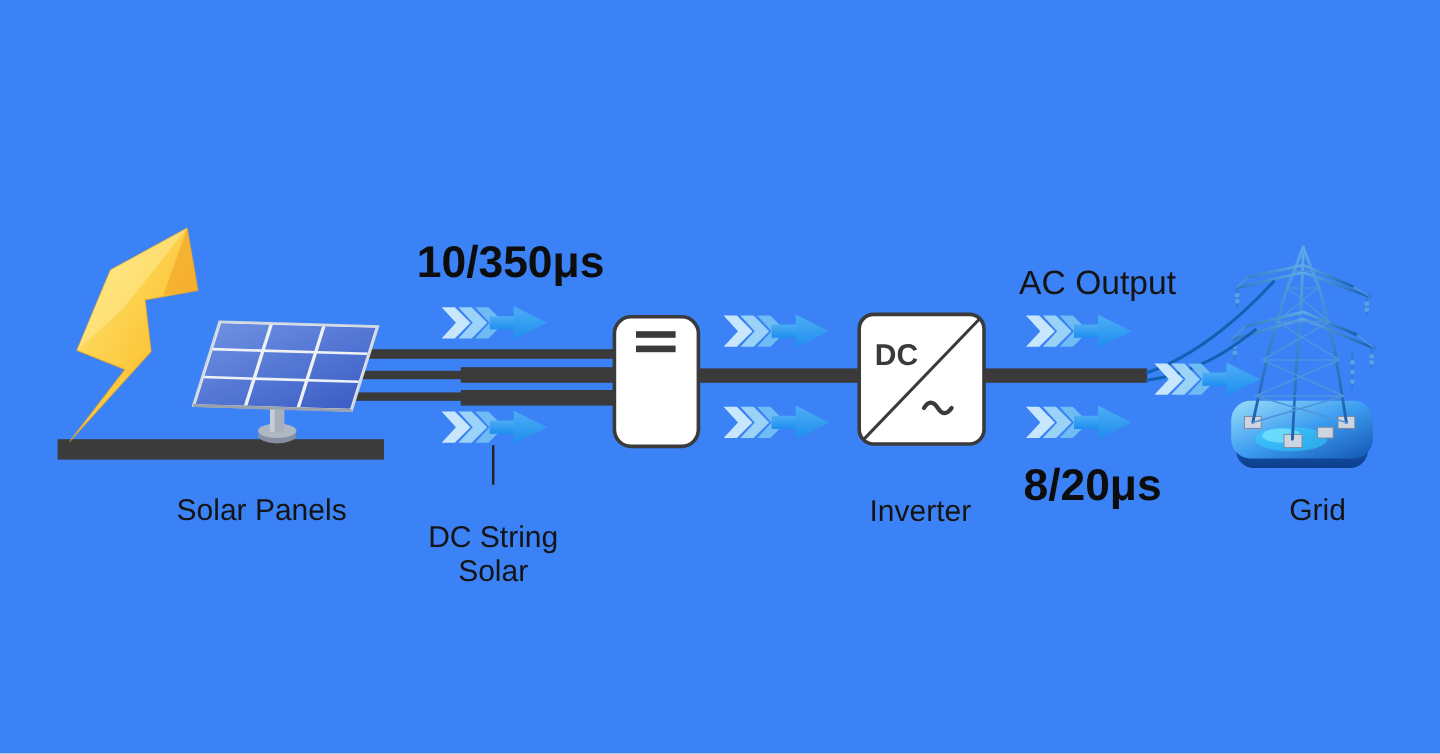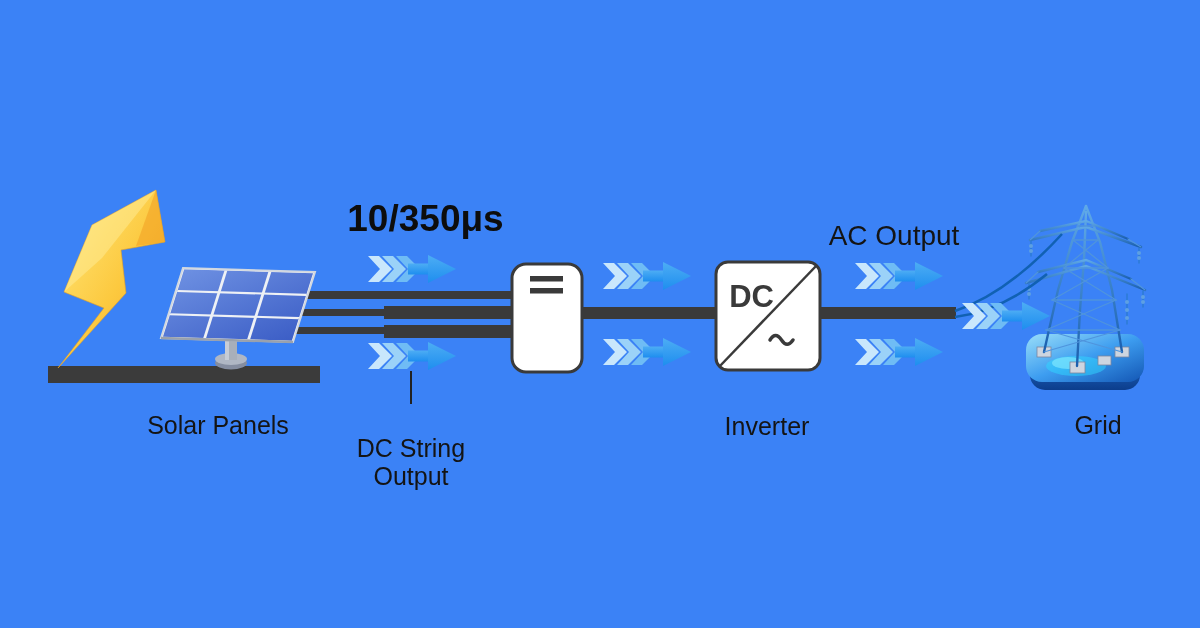--- a/index.html
+++ b/index.html
@@ -3,21 +3,21 @@
 <meta charset="utf-8">
 <style>
   html,body{margin:0;padding:0;background:#ffffff;}
   .stage{position:relative;width:1200px;height:628px;background:#3b82f6;overflow:hidden;
          font-family:"Liberation Sans",sans-serif;}
   .stage svg{position:absolute;left:0;top:0;}
   .lbl{position:absolute;text-align:center;color:#141414;font-size:25px;line-height:28px;white-space:nowrap;}
   .lbl .line{display:block;}
   .surge{position:absolute;text-align:center;color:#0d0d0d;font-weight:bold;font-size:37px;line-height:40px;white-space:nowrap;}
   .acout{position:absolute;text-align:center;color:#141414;font-size:28px;line-height:32px;white-space:nowrap;}
-  .dcsym{position:absolute;text-align:right;color:#3a3a3a;font-weight:bold;font-size:31px;line-height:33px;}
+  .dcsym{position:absolute;text-align:center;color:#3a3a3a;font-weight:bold;font-size:25px;line-height:33px;}
 </style>
 </head>
 <body>
 
 <div class="stage">
 
   <svg width="1200" height="628" viewBox="0 0 1200 628">
     <defs>
       <linearGradient id="gradArrow" x1="0" y1="0" x2="0" y2="1">
         <stop offset="0" stop-color="#4dadf4"></stop>
@@ -168,30 +168,31 @@
       <use href="#flowArrow" x="603" y="261" width="88" height="30"></use>
       <use href="#flowArrow" x="603" y="337" width="88" height="30"></use>
       <use href="#flowArrow" x="855" y="261" width="88" height="30"></use>
       <use href="#flowArrow" x="855" y="337" width="88" height="30"></use>
       <use href="#flowArrow" x="962" y="301" width="88" height="30"></use>
     </g>
   </svg>
 
   <div class="surge" style="left:338px;top:199px;width:175px;">10/350μs</div>
 
-  <div class="acout" style="left:808px;top:220px;width:172px;">AC Output</div>
+  <div class="acout" style="left:808px;top:220px;width:172px;text-align:right;">AC Output</div>
 
+  <div class="surge" style="left:823px;top:385px;width:175px;">8/20μs</div>
 
   <div class="dcsym" style="left:720px;top:280px;width:54px;">DC</div>
 
   <div class="lbl" style="left:140px;top:411px;width:156px;">Solar Panels</div>
 
   <div class="lbl" style="left:344px;top:434px;width:134px;">
     <span class="line">DC String</span>
-    <span class="line">Output</span>
+    <span class="line">Solar</span>
   </div>
 
 
   <div class="lbl" style="left:705px;top:412px;width:124px;">Inverter</div>
 
   <div class="lbl" style="left:1046px;top:411px;width:104px;">Grid</div>
 
 </div>
 
 </body></html>

